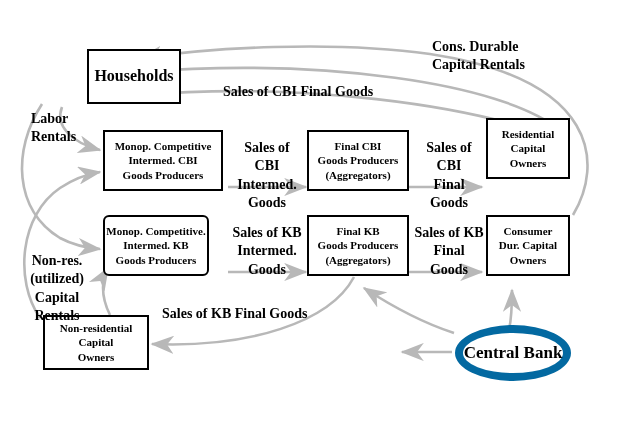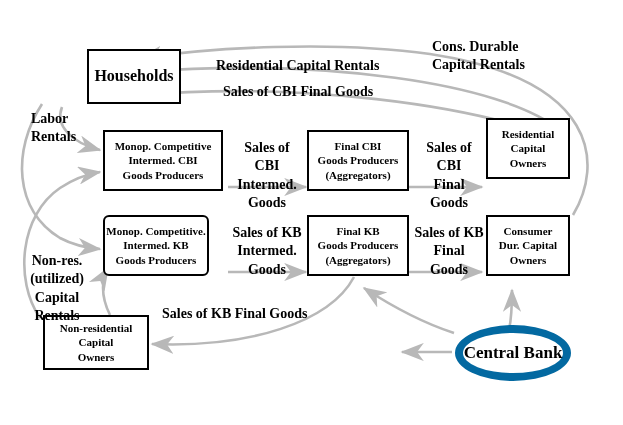--- a/index.html
+++ b/index.html
@@ -128,21 +128,20 @@
     <span>Non-residential<br>Capital<br>Owners</span>
   </div>
 
   <div class="ellipse-node" style="left:455px;top:325px;width:116px;height:56px;">
     <span>Central&nbsp;Bank</span>
   </div>
 
   <div class="lbl l" style="left:432px;top:38px;">Cons. Durable
       Capital Rentals</div>
 
-  <div class="lbl c" style="left:216px;top:57px;">Residential Capital Rentals</div>
 
   <div class="lbl c" style="left:223px;top:83px;">Sales of CBI Final Goods</div>
 
   <div class="lbl l" style="left:31px;top:110px;">Labor
 Rentals</div>
 
   <div class="lbl c" style="left:231px;top:139px;width:72px;">Sales of CBI
 Intermed.
 Goods</div>
 

